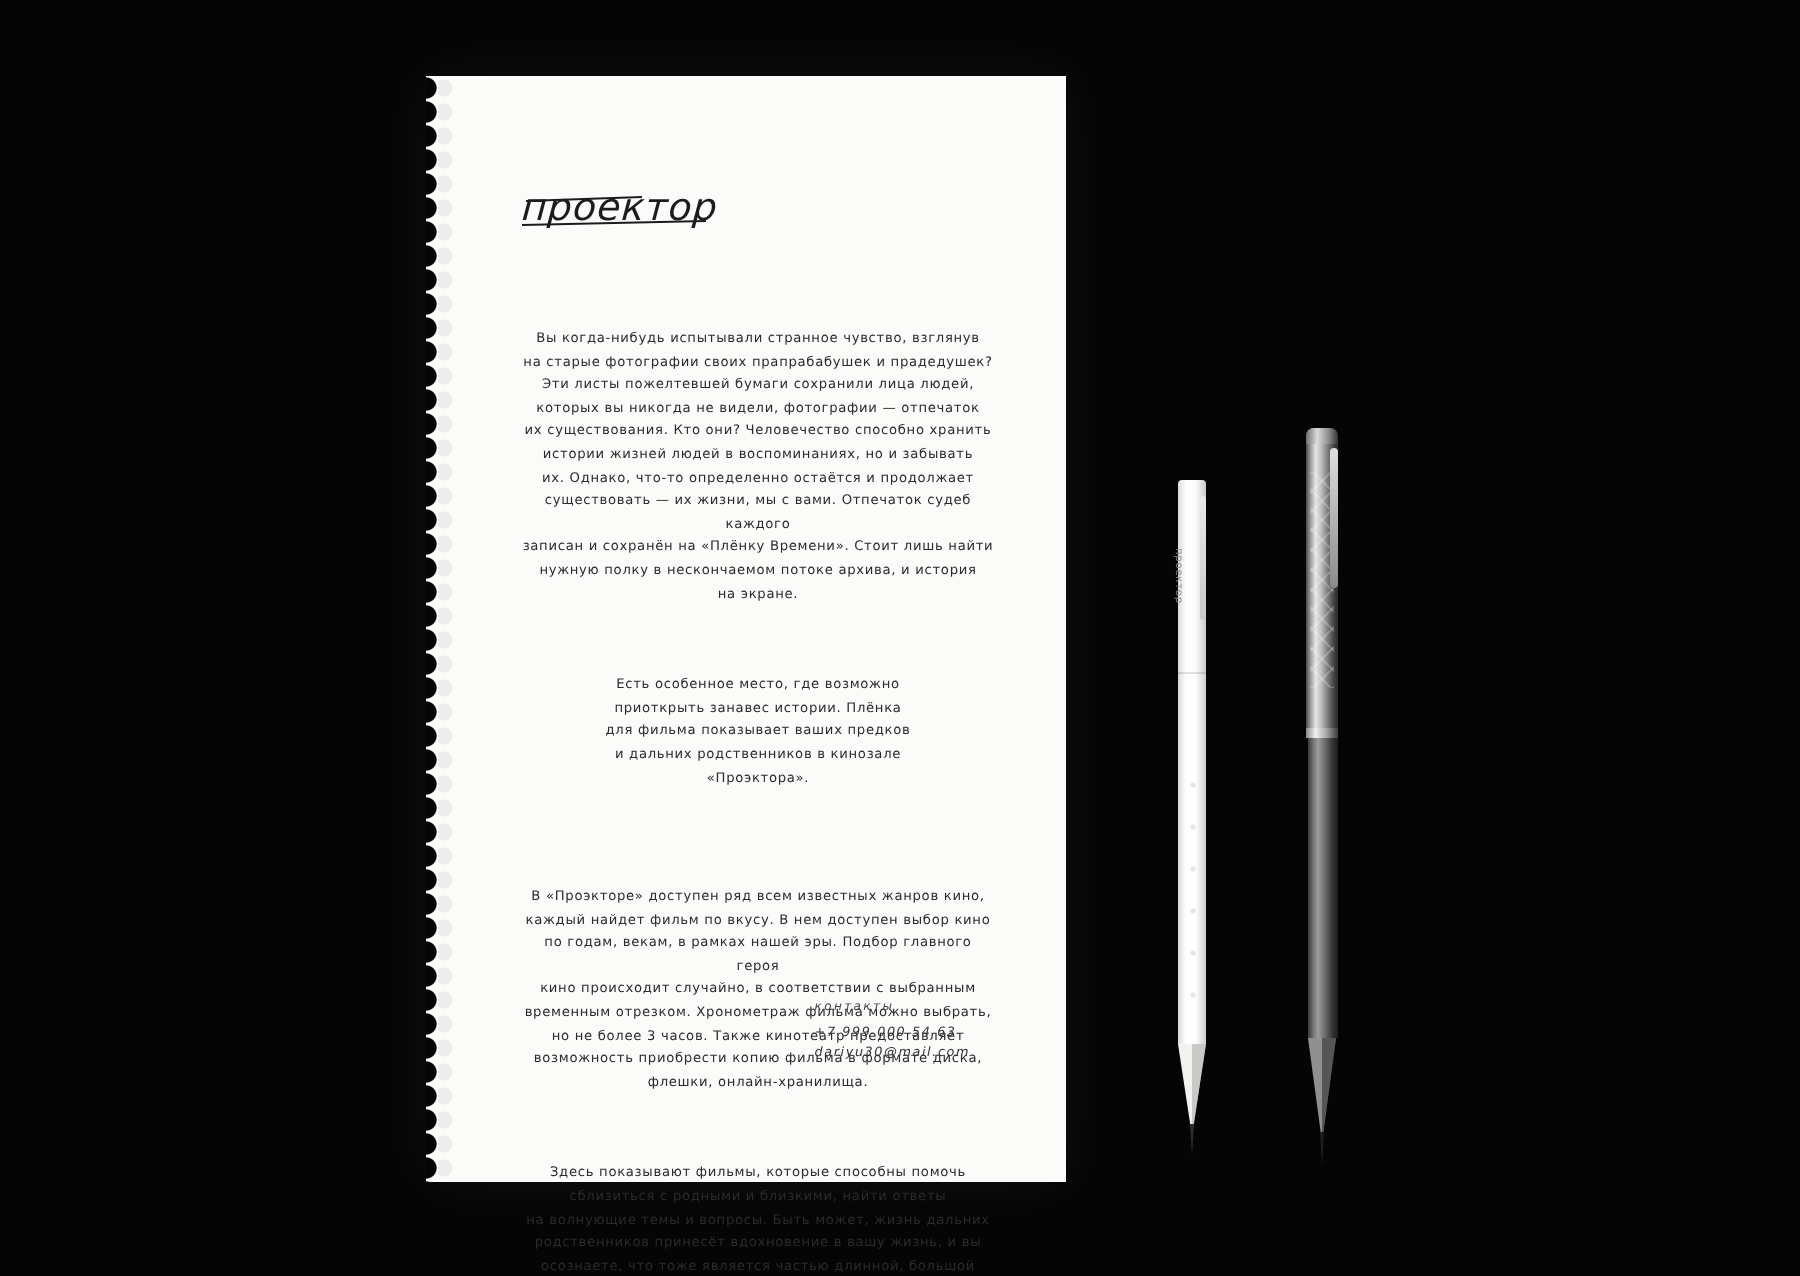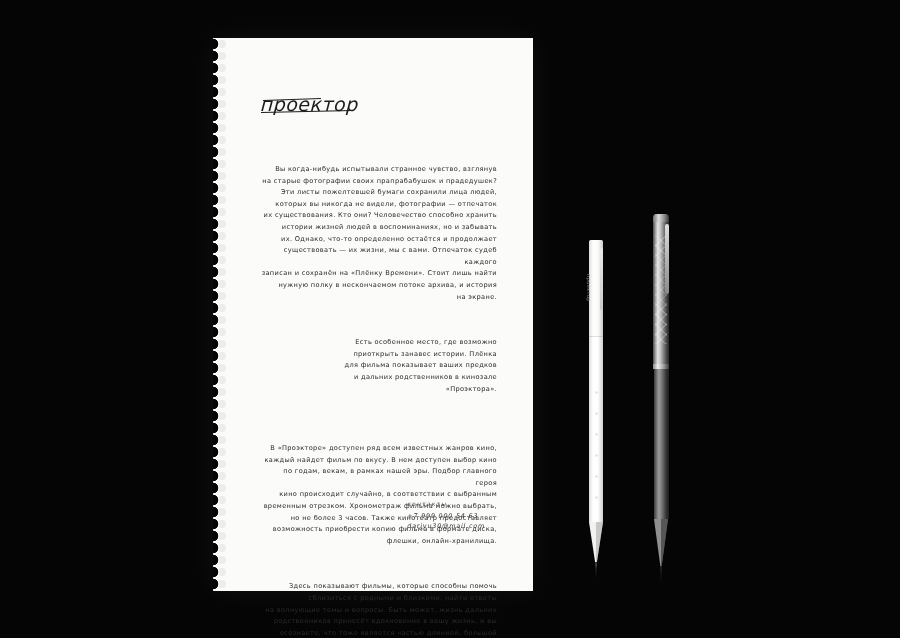--- a/index.html
+++ b/index.html
@@ -99,21 +99,21 @@
   }
 
   
   .para {
     font-family: "DejaVu Sans", sans-serif;
     font-size: 6.6px;
     line-height: 11.6px;
     color: #2b2b2b;
     letter-spacing: 0.35px;
     margin: 0 0 34px 0;
-    text-align: right;
+    text-align: center;
     white-space: pre-line;
   }
   .para.short {
     margin-bottom: 48px;
   }
 
   
   .contacts {
     position: absolute;
     right: 12px;

